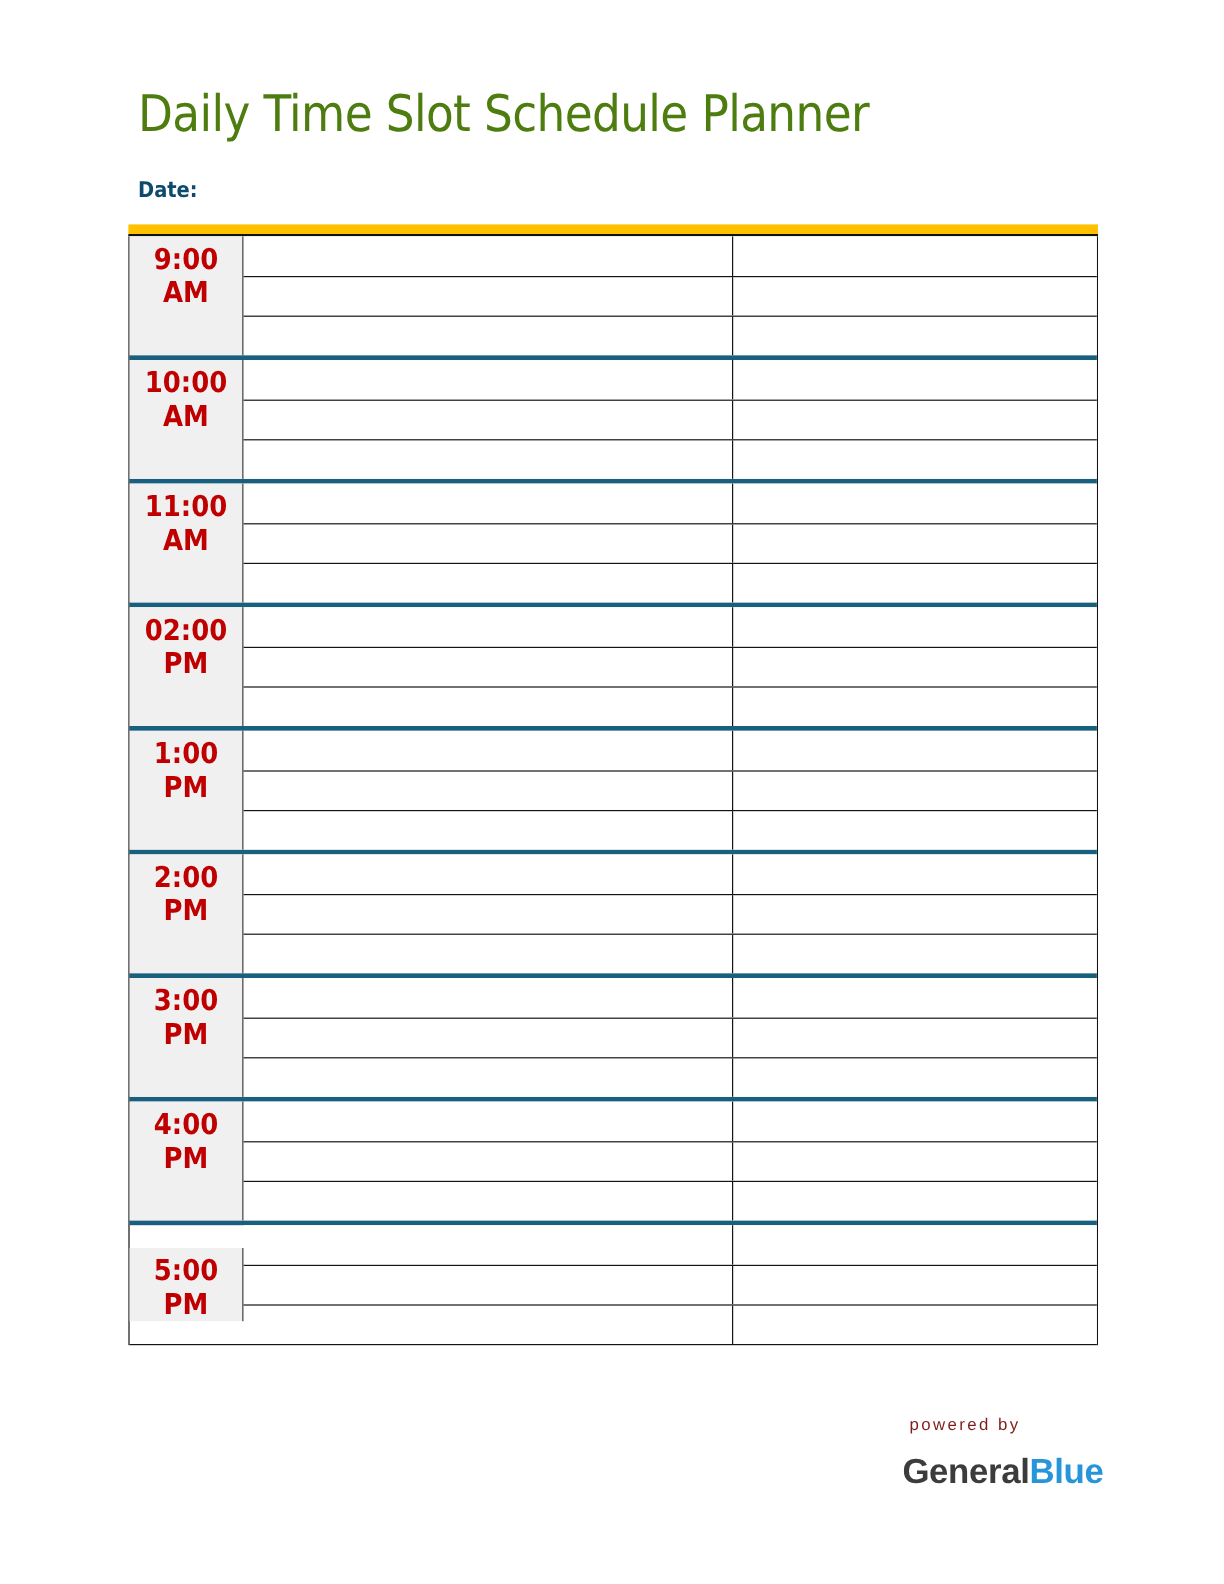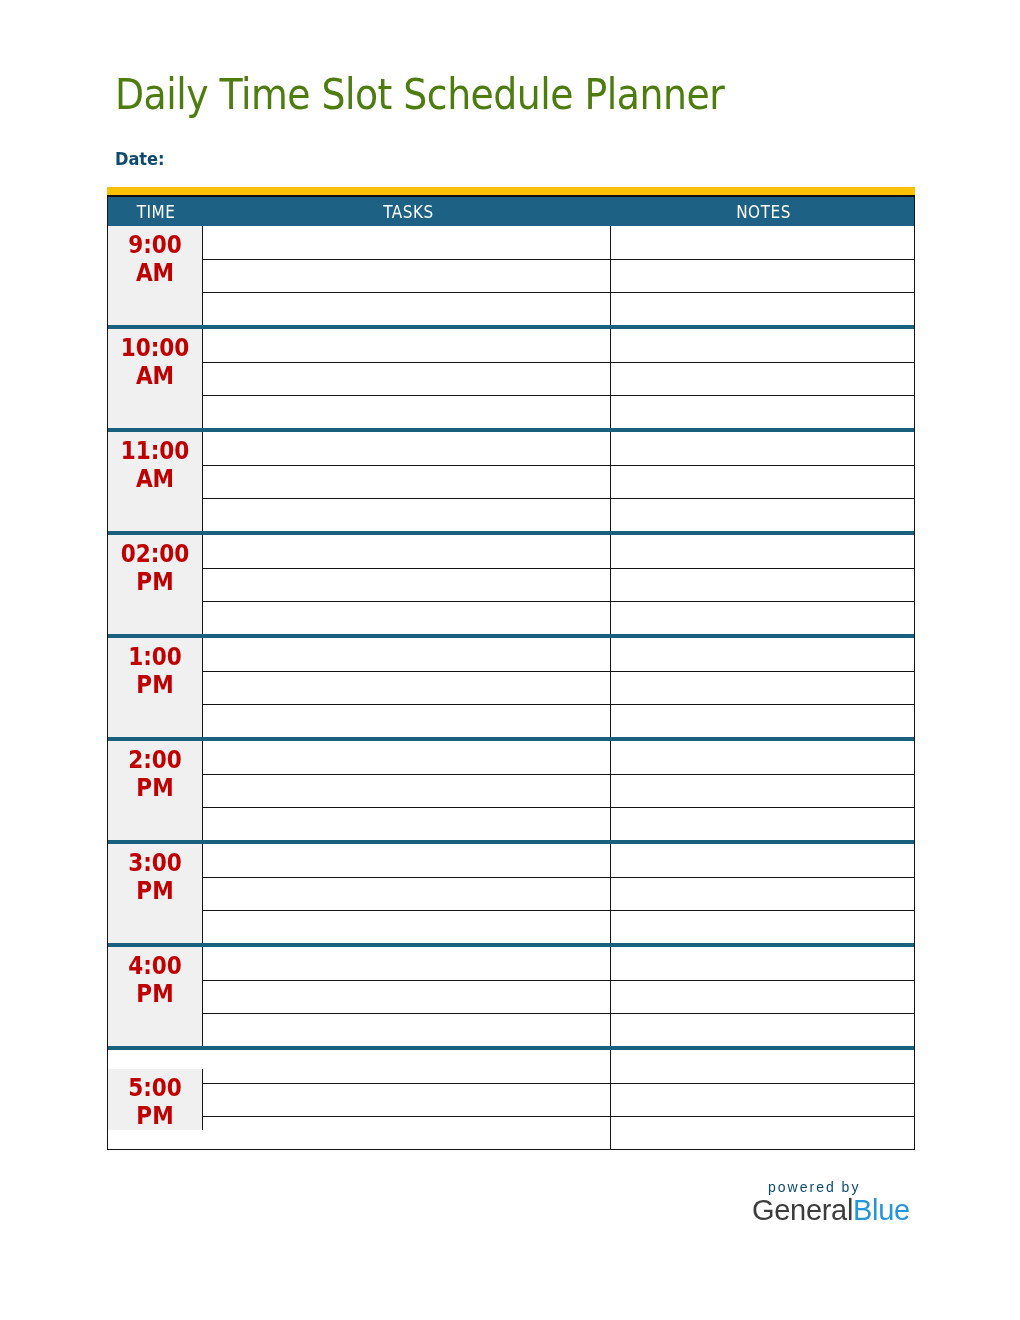--- a/index.html
+++ b/index.html
@@ -82,51 +82,46 @@
   .row + .row { border-top:1px solid var(--grid-line,#141414); }
   .task-cell { width:408px; border-right:1px solid var(--grid-line,#141414); }
   .note-cell { flex:1; }
   
   .brand-footer {
     position:absolute; left:752px; top:1179px;
     display:flex; flex-direction:column; align-items:flex-start;
     font-family:"Liberation Sans", sans-serif;
   }
   .powered-by {
-    margin-left:16px;
+    margin-left:6px;
     font-size:14px;
     letter-spacing:2px;
-    color:#0c4a6e;
+    color:#7f1d1d;
   }
   .brand-wordmark {
-    margin-top:0;
+    margin-top:17px;
     font-size:29px;
     line-height:1.1;
-    font-weight:400;
+    font-weight:700;
     letter-spacing:-0.3px;
     white-space:nowrap;
   }
 </style>
 </head>
 <body>
 
 <div class="page">
 
   <h1 class="page-title">Daily Time Slot Schedule Planner</h1>
 
   <div class="date-label">Date:</div>
 
   <div class="planner">
     <div class="accent-bar"></div>
 
-    <div class="header-row">
-      <div class="header-cell c-time">TIME</div>
-      <div class="header-cell c-tasks">TASKS</div>
-      <div class="header-cell c-notes">NOTES</div>
-    </div>
 
     <div class="body" id="slot-blocks">
   <div class="block">
     <div class="time-cell">9:00 AM</div>
     <div class="rows">
   <div class="row">
     <div class="task-cell"></div>
     <div class="note-cell"></div>
   </div>
 

